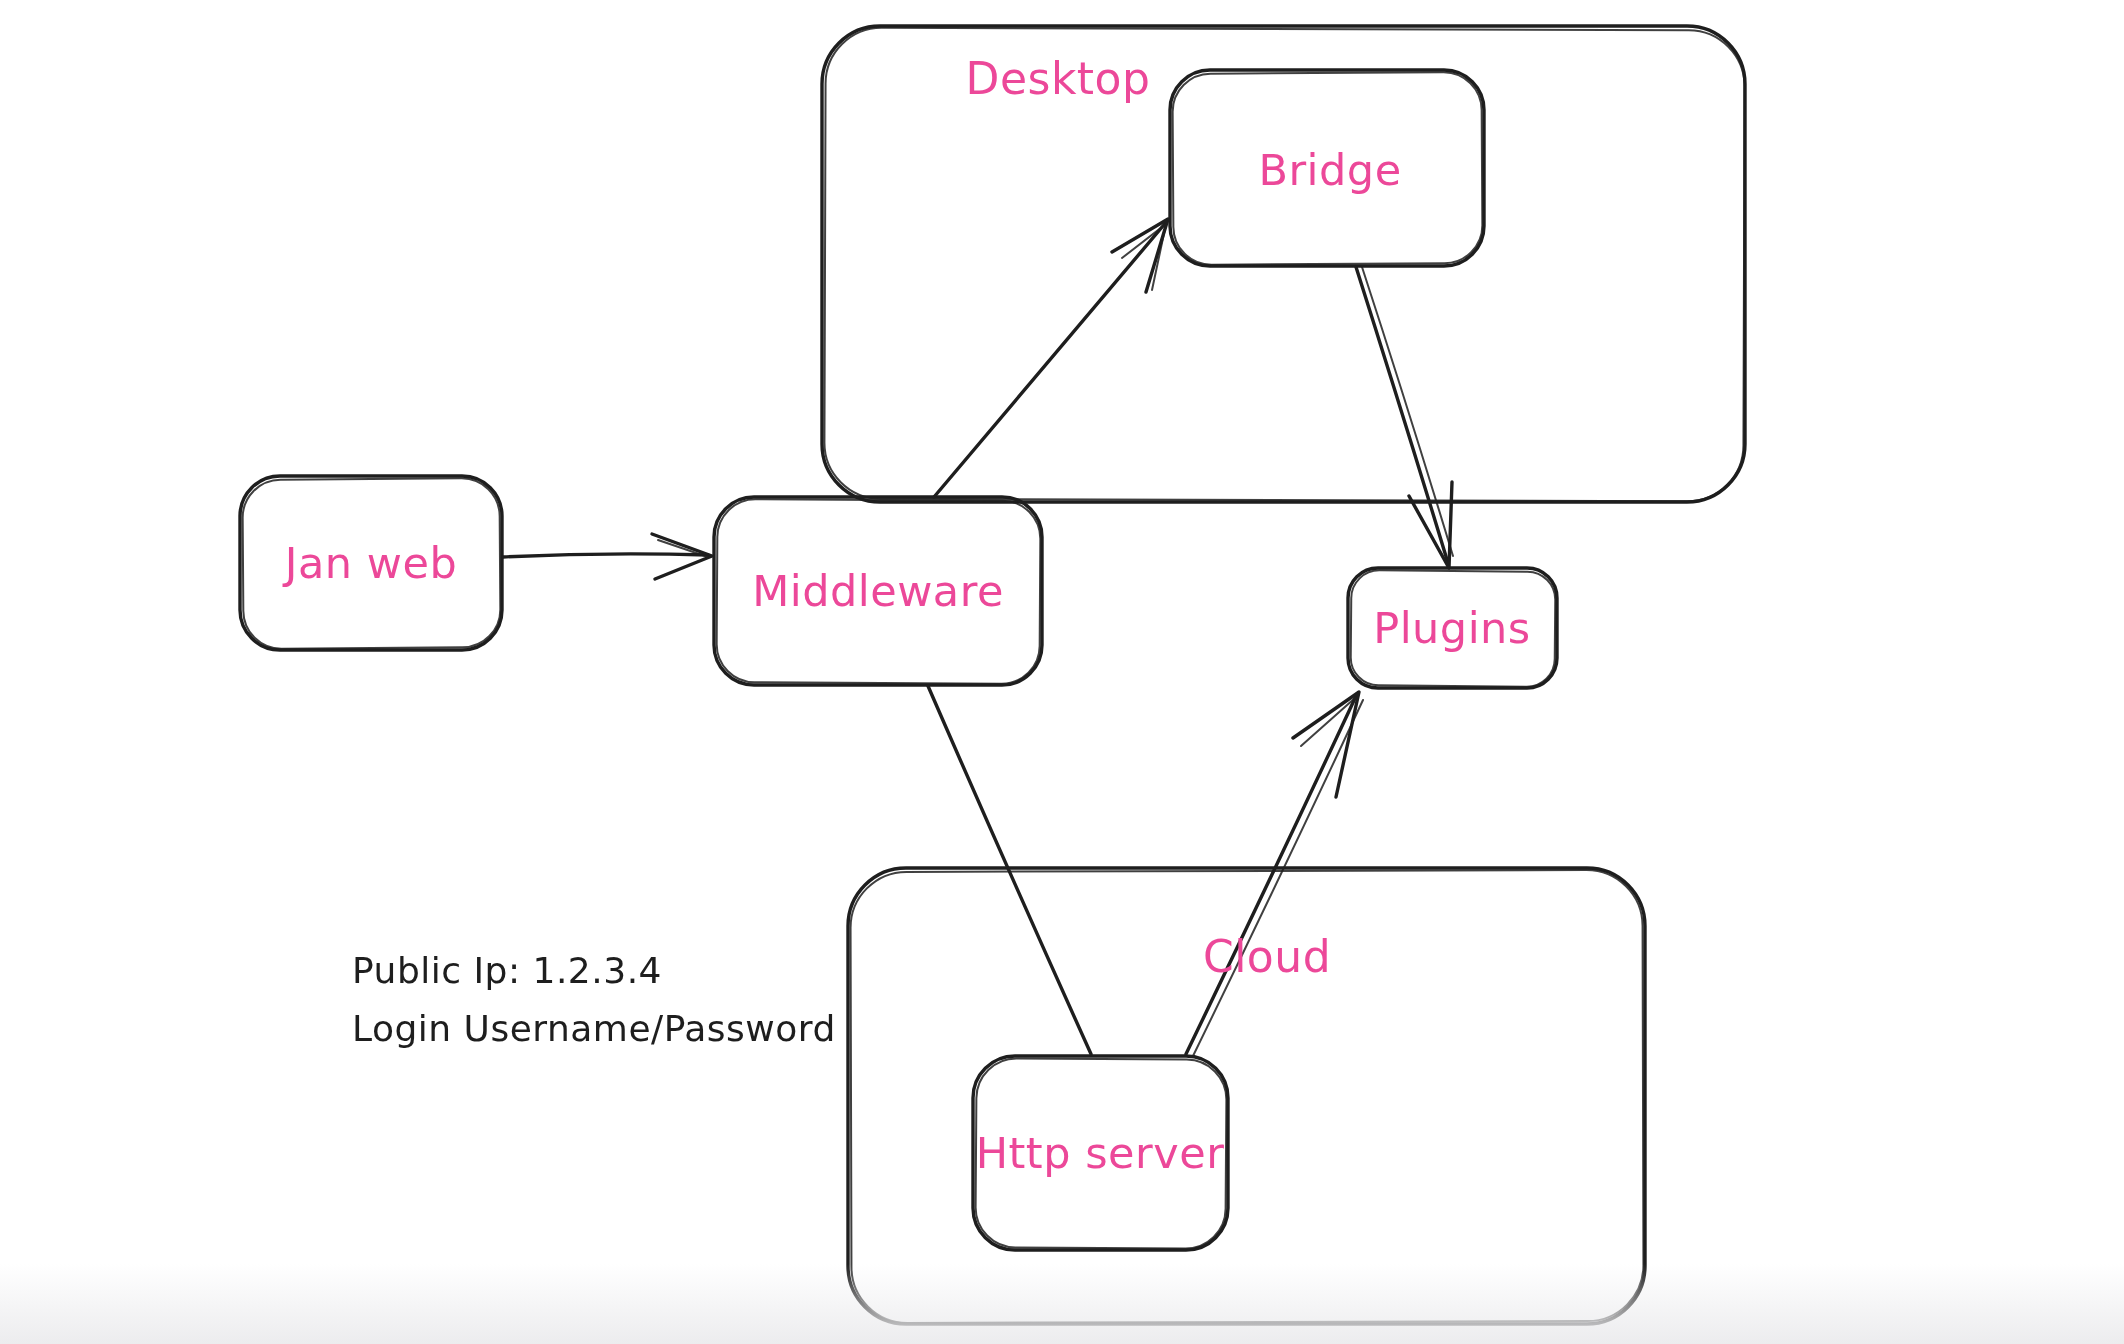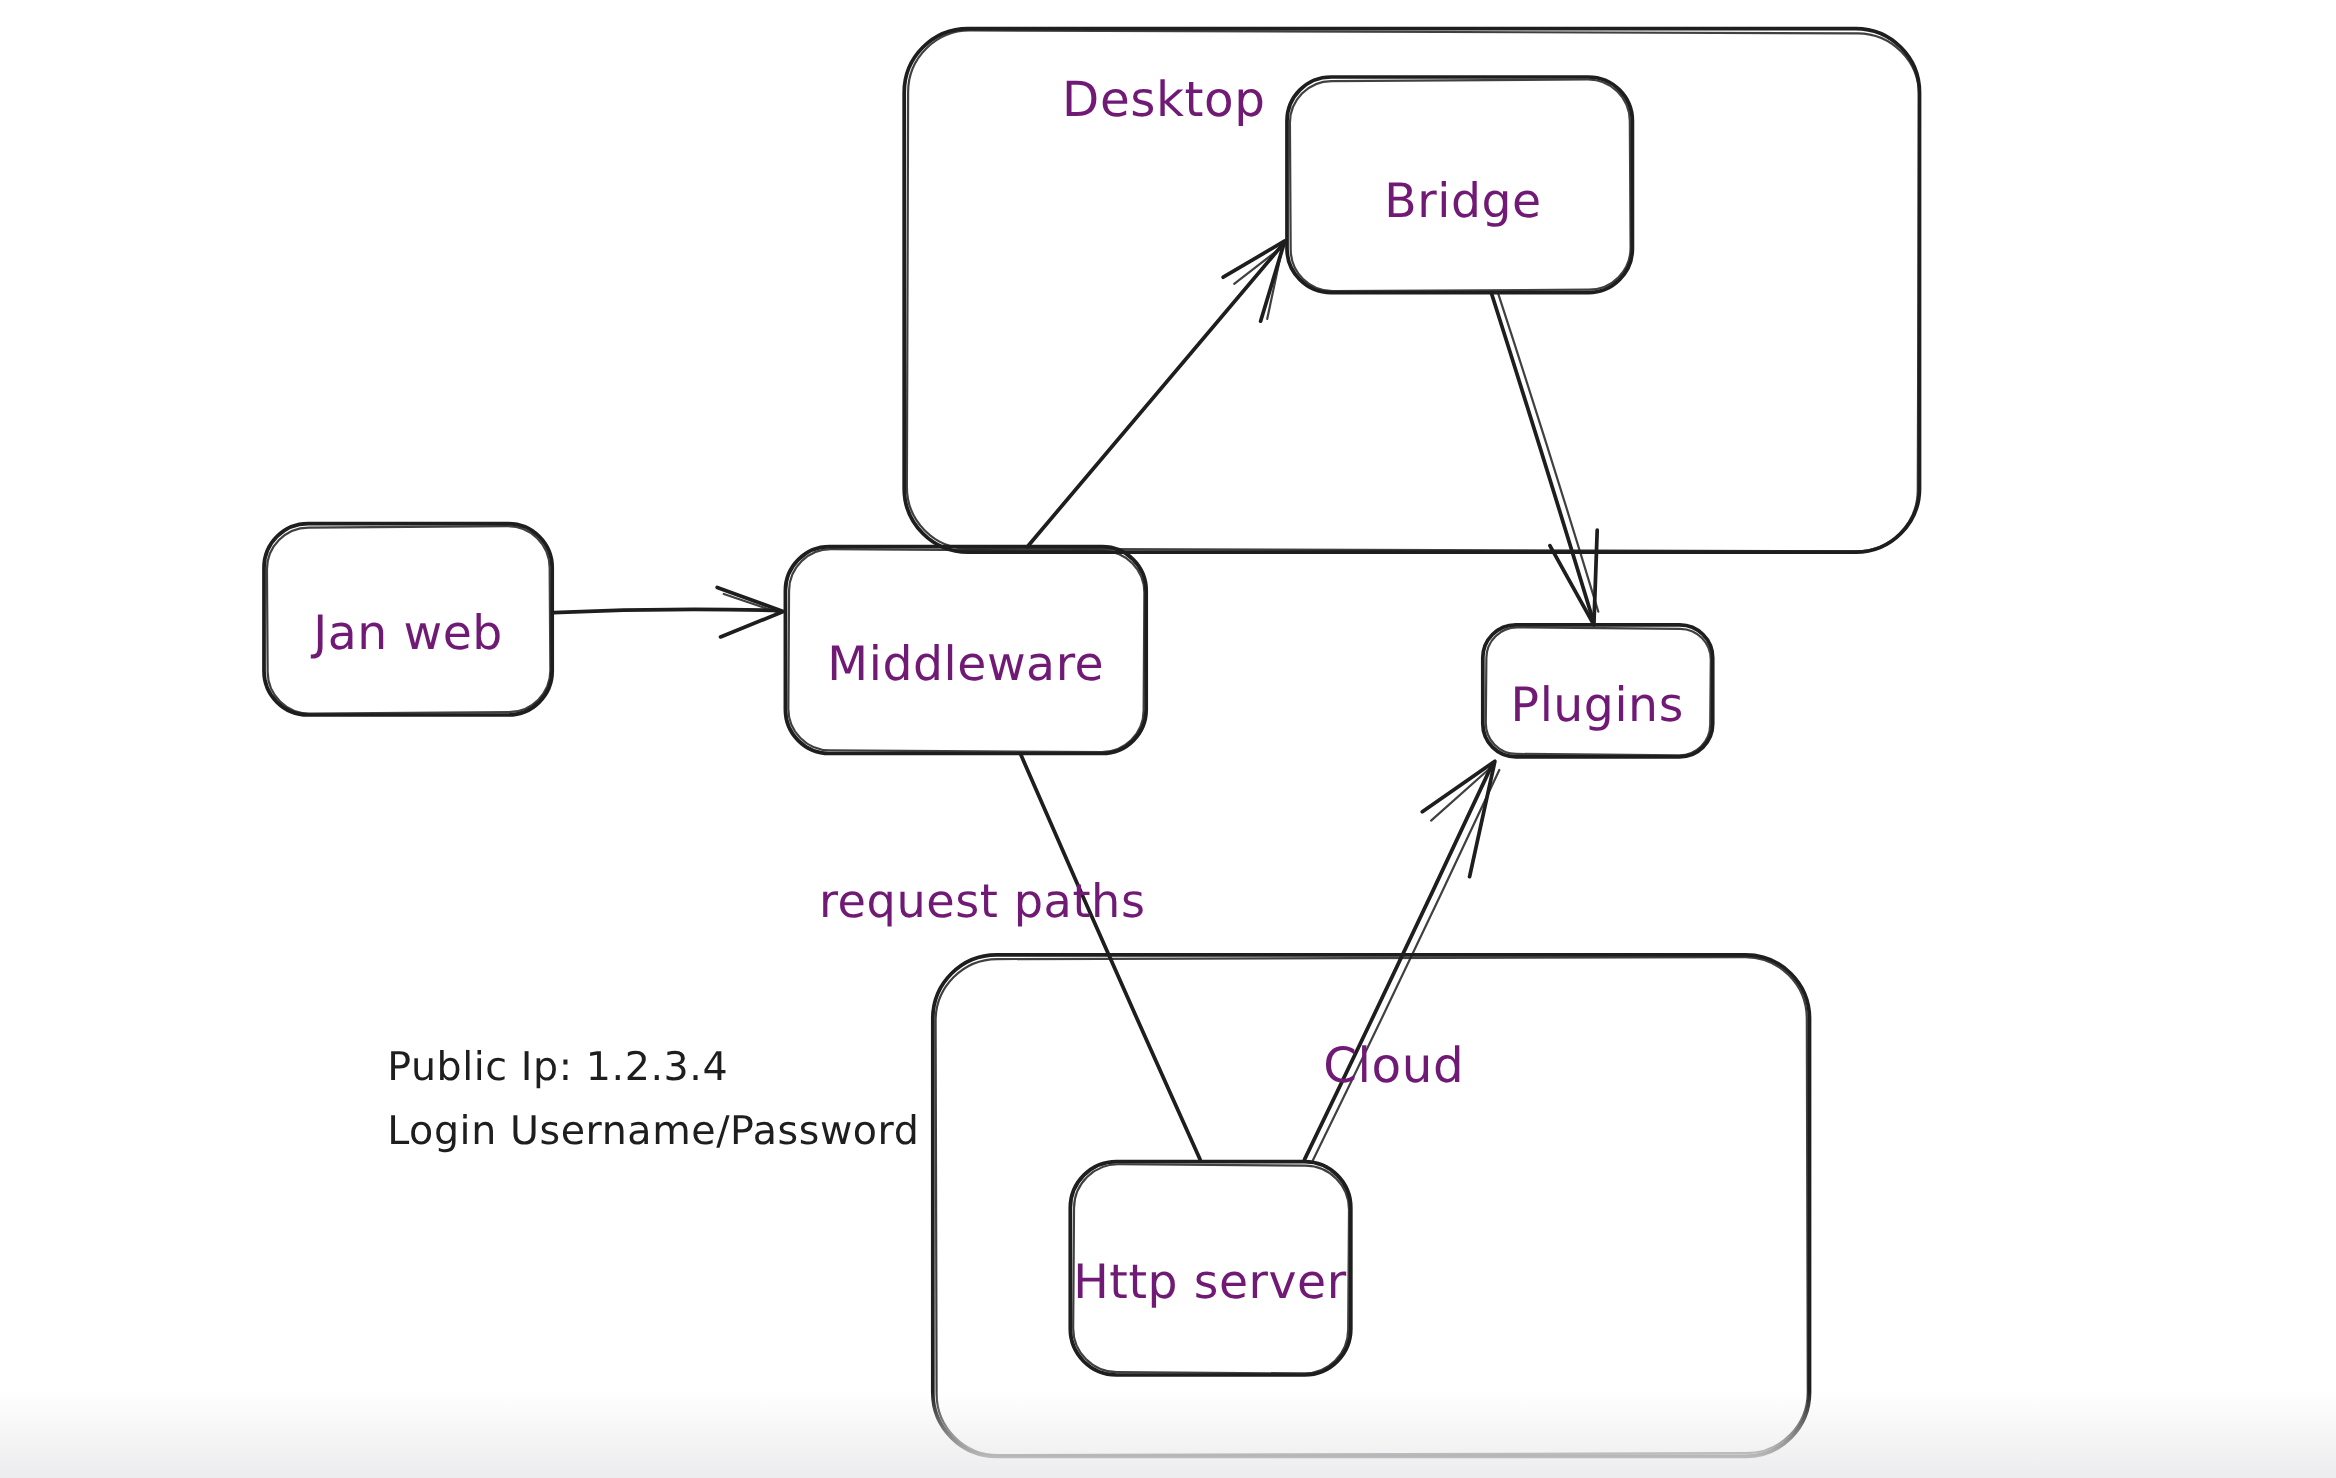--- a/index.html
+++ b/index.html
@@ -10,24 +10,23 @@
     background: #ffffff;
     overflow: hidden;
     font-family: "DejaVu Sans", "Liberation Sans", sans-serif;
     color: #1e1e1e;
   }
   #scene { position: absolute; left: 0; top: 0; }
   .lbl {
     position: absolute;
     transform: translate(-50%, -50%);
     white-space: nowrap;
-    color: #701a75;
+    color: #ec4899;
     letter-spacing: 0.5px;
     user-select: none;
-    margin-top: 13px;
   }
   .node-lbl   { font-size: 43px; }
   .cont-lbl   { font-size: 44px; }
   .edge-lbl   { font-size: 42px; }
   .masked     { background: #ffffff; padding: 4px 10px; }
   .annotation {
     position: absolute;
     left: 352px;
     top: 942px;
     font-size: 36px;
@@ -137,21 +136,20 @@
 
   <div class="lbl node-lbl" style="left:878px; top:591px;">Middleware</div>
 
   <div class="lbl node-lbl" style="left:1330px; top:170px;">Bridge</div>
 
   <div class="lbl node-lbl" style="left:1452px; top:628px;">Plugins</div>
 
   <div class="lbl node-lbl" style="left:1100px; top:1153px;">Http server</div>
 
 
-  <div class="lbl edge-lbl" style="left:893px; top:806px;">request paths</div>
 
   <div class="annotation">
     <div>Public Ip: 1.2.3.4</div>
     <div>Login Username/Password</div>
   </div>
 
   <div class="bottom-fade"></div>
 
 </div>
 

